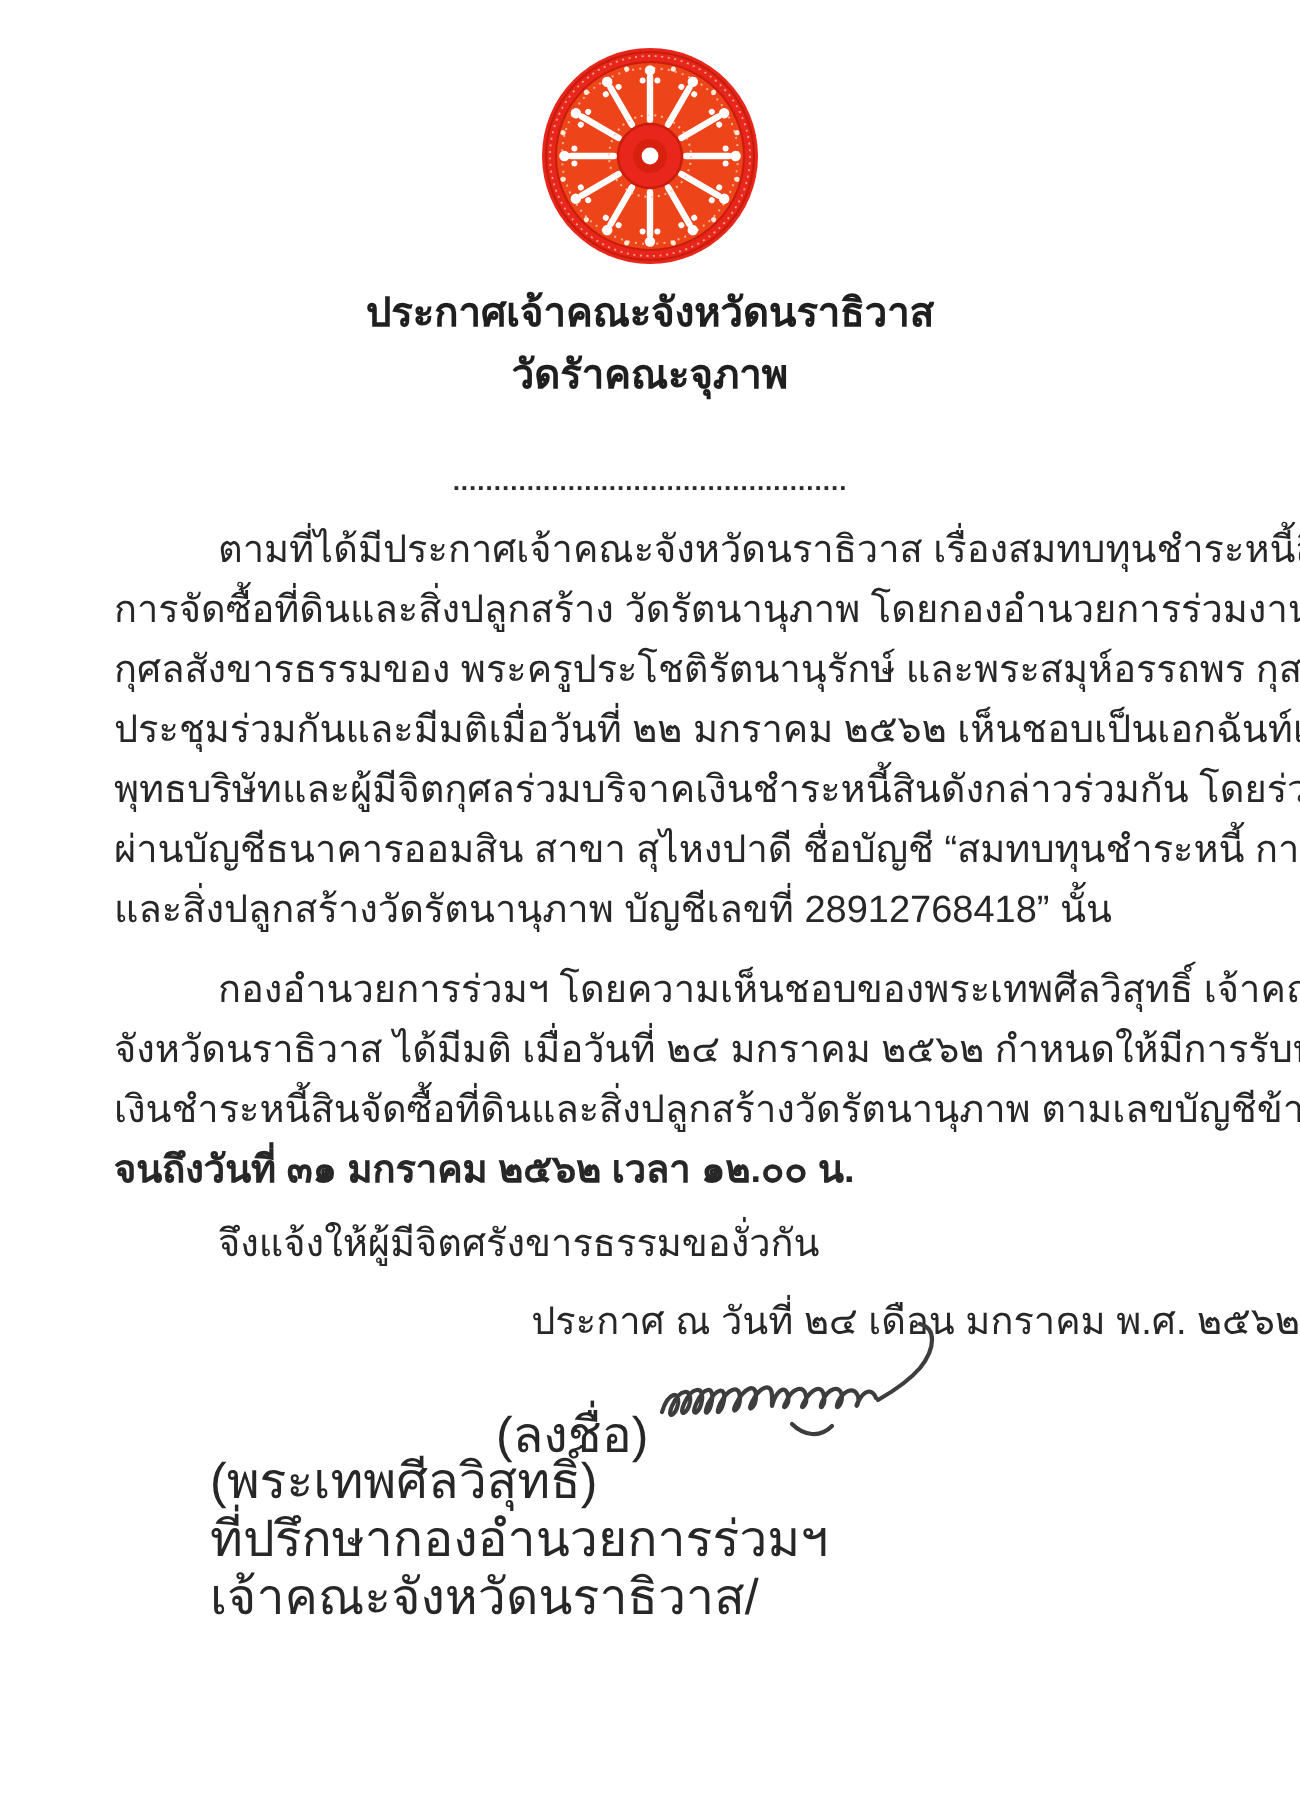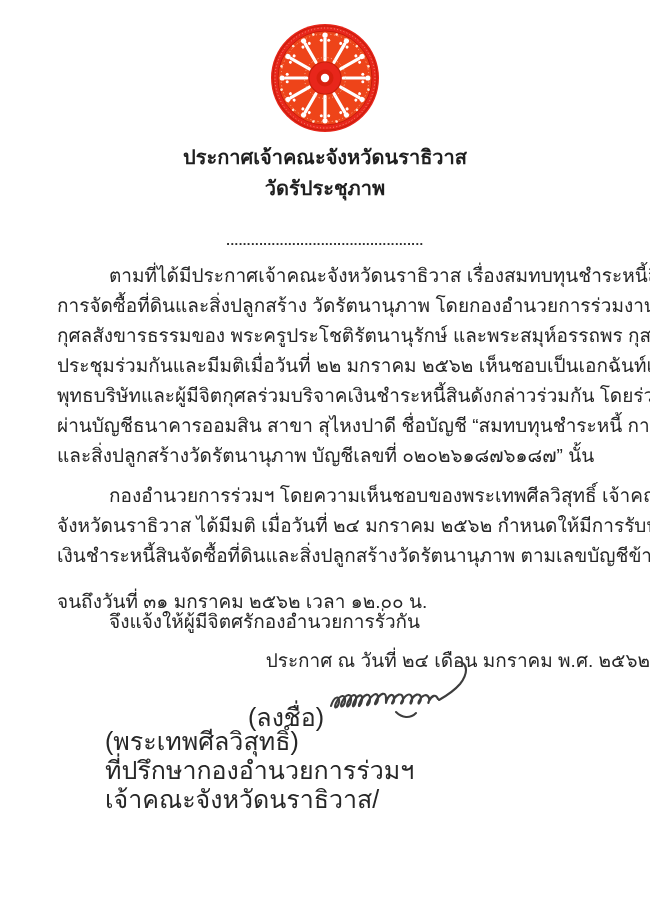--- a/index.html
+++ b/index.html
@@ -15,21 +15,21 @@
   }
   .divider{
     position:absolute;left:0;right:0;top:233px;text-align:center;
     font-size:13px;letter-spacing:.5px;color:#2b2b2b;font-weight:bold;
   }
   .para{position:absolute;left:57px;right:52px;font-size:19px;line-height:30px;}
   .para .line{white-space:nowrap;}
   .p1{top:261px;}
   .p2{top:481px;}
   .indent{text-indent:52px;}
-  .bold{font-weight:normal;margin-top:16px;}
+  .bold{font-weight:bold;}
   .closing{position:absolute;left:109px;top:606px;font-size:19px;white-space:nowrap;}
   .proclaim{position:absolute;left:30px;right:0;top:645px;text-align:right;font-size:19px;white-space:nowrap;}
   .sign-label{position:absolute;left:248px;top:697px;font-size:25px;white-space:nowrap;}
   .sig-svg{position:absolute;left:326px;top:656px;width:150px;height:70px;}
   .sig-block{
     position:absolute;left:105px;right:0;top:727px;text-align:left;
     font-size:25px;line-height:29px;white-space:nowrap;
   }
 </style>
 </head>
@@ -81,43 +81,43 @@
     <use href="#gapdot" transform="rotate(315 56 56)"></use>
     <use href="#gapdot" transform="rotate(345 56 56)"></use>
     <circle cx="56" cy="56" r="20.5" fill="none" stroke="#f9cdb0" stroke-width="1" stroke-dasharray="1 2.4" opacity="0.85"></circle>
     <circle cx="56" cy="56" r="16" fill="#e8261b" stroke="#c81d0c" stroke-width="1.2"></circle>
     <circle cx="56" cy="56" r="8.5" fill="#d8200e"></circle>
     <circle cx="56" cy="56" r="4.2" fill="#ffffff"></circle>
   </svg>
 
   <div class="titles">
     <div>ประกาศเจ้าคณะจังหวัดนราธิวาส</div>
-    <div>วัดรัประชุภาพ</div>
+    <div>วัดรัาคณะจุภาพ</div>
   </div>
 
   <div class="divider">................................................</div>
 
   <div class="para p1">
     <div class="line indent">ตามที่ได้มีประกาศเจ้าคณะจังหวัดนราธิวาส เรื่องสมทบทุนชำระหนี้สิน</div>
     <div class="line">การจัดซื้อที่ดินและสิ่งปลูกสร้าง วัดรัตนานุภาพ โดยกองอำนวยการร่วมงานพิธีบำเพ็ญ</div>
     <div class="line">กุศลสังขารธรรมของ พระครูประโชติรัตนานุรักษ์ และพระสมุห์อรรถพร กุสลจิตฺโต</div>
     <div class="line">ประชุมร่วมกันและมีมติเมื่อวันที่ ๒๒ มกราคม ๒๕๖๒ เห็นชอบเป็นเอกฉันท์เชิญชวน</div>
     <div class="line">พุทธบริษัทและผู้มีจิตกุศลร่วมบริจาคเงินชำระหนี้สินดังกล่าวร่วมกัน โดยร่วมบริจาคเงิน</div>
     <div class="line">ผ่านบัญชีธนาคารออมสิน สาขา สุไหงปาดี ชื่อบัญชี “สมทบทุนชำระหนี้ การจัดซื้อที่ดิน</div>
-    <div class="line">และสิ่งปลูกสร้างวัดรัตนานุภาพ บัญชีเลขที่ ๐๒๐๒๖๑๘๗๖๑๘๗” นั้น</div>
+    <div class="line">และสิ่งปลูกสร้างวัดรัตนานุภาพ บัญชีเลขที่ 28912768418” นั้น</div>
   </div>
 
   <div class="para p2">
     <div class="line indent">กองอำนวยการร่วมฯ โดยความเห็นชอบของพระเทพศีลวิสุทธิ์ เจ้าคณะ</div>
     <div class="line">จังหวัดนราธิวาส ได้มีมติ เมื่อวันที่ ๒๔ มกราคม ๒๕๖๒ กำหนดให้มีการรับบริจาค</div>
     <div class="line">เงินชำระหนี้สินจัดซื้อที่ดินและสิ่งปลูกสร้างวัดรัตนานุภาพ ตามเลขบัญชีข้างต้น</div>
     <div class="line bold">จนถึงวันที่ ๓๑ มกราคม ๒๕๖๒ เวลา ๑๒.๐๐ น.</div>
   </div>
 
-  <div class="closing">จึงแจ้งให้ผู้มีจิตศรักองอำนวยการรั่วกัน</div>
+  <div class="closing">จึงแจ้งให้ผู้มีจิตศรังขารธรรมของั่วกัน</div>
 
   <div class="proclaim">ประกาศ ณ วันที่ ๒๔ เดือน มกราคม พ.ศ. ๒๕๖๒</div>
 
   <div class="sign-label">(ลงชื่อ)</div>
 
   <svg class="sig-svg" viewBox="0 0 150 70" aria-hidden="true">
     <g fill="none" stroke="#3d3d3d" stroke-width="2.1" stroke-linecap="round" stroke-linejoin="round">
       <path d="M5 50 C8 40 14 39 13 46 C12 52 7 54 10 47
                C14 38 20 38 19 45 C18 51 13 53 16 46
                C20 37 26 37 25 44 C24 51 19 53 22 46

